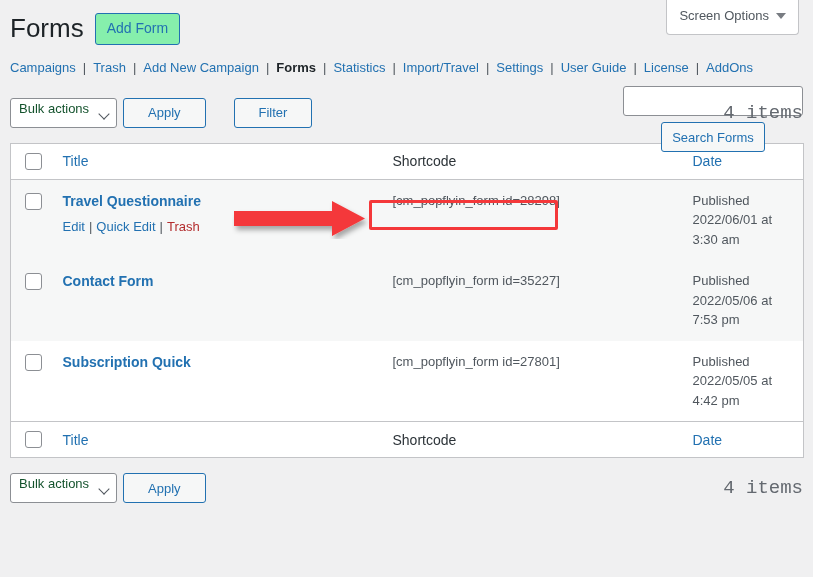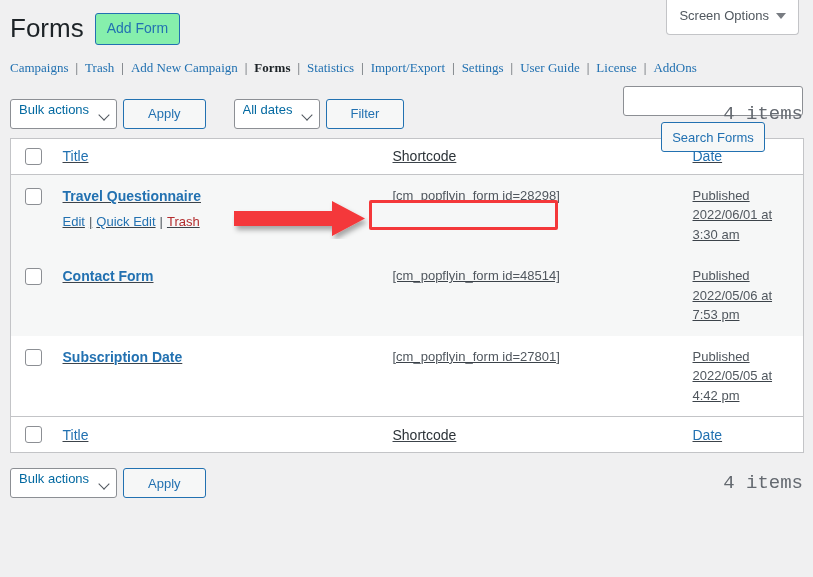--- a/index.html
+++ b/index.html
@@ -79,21 +79,20 @@
   
   .subsubsub {
     list-style: none;
     margin: 14px 0 0 10px;
     padding: 0;
     display: flex;
     flex-wrap: wrap;
     align-items: center;
     font-size: 13px;
     color: #50575e;
-    font-family: Liberation Serif, serif;
   }
   .subsubsub li { display: flex; align-items: center; }
   .subsubsub a {
     color: #2271b1;
     text-decoration: none;
     cursor: pointer;
   }
   .subsubsub a.current {
     color: #1d2327;
     font-weight: 600;
@@ -157,21 +156,21 @@
   }
   select.wp-select {
     appearance: none;
     -webkit-appearance: none;
     background: #fff;
     border: 1px solid #8c8f94;
     border-radius: 3px;
     height: 30px;
     padding: 0 26px 8px 8px;
     font-size: 13px;
-    color: #0369a1;
+    color: #14532d;
     line-height: 1.4;
     cursor: pointer;
     font-family: "Liberation Sans", sans-serif;
   }
   .select-wrap::after {
     content: "";
     position: absolute;
     right: 9px;
     top: 12px;
     width: 7px;
@@ -196,27 +195,26 @@
   .displaying-num {
     margin-left: auto;
     font-size: 19px;
     color: #646970;
     font-family: Liberation Mono, monospace;
   }
 
   
   .wp-list-table {
     width: 793px;
-    margin: 8px 10px 0 10px;
+    margin: 14px 10px 0 10px;
     border-collapse: collapse;
     background: #404040;
     border: 1px solid #c3c4c7;
     border-radius: 0;
     table-layout: fixed;
-    text-decoration: underline;
   }
   .wp-list-table thead th,
   .wp-list-table tfoot th {
     background: #fff;
     text-align: left;
     font-weight: 400;
     font-size: 14px;
     padding: 9px 10px;
     color: #2c3338;
     vertical-align: middle;
@@ -346,21 +344,21 @@
   </li>
   <li>
     <a class="current">Forms</a>
     <span class="sep">|</span>
   </li>
   <li>
     <a>Statistics</a>
     <span class="sep">|</span>
   </li>
   <li>
-    <a>Import/Export</a>
+    <a>Import/Travel</a>
     <span class="sep">|</span>
   </li>
   <li>
     <a>Settings</a>
     <span class="sep">|</span>
   </li>
   <li>
     <a>User Guide</a>
     <span class="sep">|</span>
   </li>
@@ -380,25 +378,20 @@
 
 <div class="tablenav top">
   <div class="actions">
     <span class="select-wrap">
       <select class="wp-select">
         <option>Bulk actions</option>
       </select>
     </span>
     <button class="button-secondary">Apply</button>
     <span class="spacer-gap"></span>
-    <span class="select-wrap">
-      <select class="wp-select">
-        <option>All dates</option>
-      </select>
-    </span>
     <button class="button-secondary">Filter</button>
   </div>
   <span class="displaying-num">4 items</span>
 </div>
 
 <table class="wp-list-table">
   <thead>
     <tr>
       <th class="check-column">
         <input type="checkbox" class="wp-cb" style="">
@@ -432,33 +425,33 @@
         <div>3:30 am</div>
       </td>
     </tr>
     <tr class="alternate">
       <td class="check-column">
         <input type="checkbox" class="wp-cb" style="">
       </td>
       <td>
         <a class="row-title">Contact Form</a>
       </td>
-      <td class="shortcode-cell">[cm_popflyin_form id=48514]</td>
+      <td class="shortcode-cell">[cm_popflyin_form id=35227]</td>
       <td class="date-cell">
         <div>Published</div>
         <div>2022/05/06 at</div>
         <div>7:53 pm</div>
       </td>
     </tr>
     <tr>
       <td class="check-column">
         <input type="checkbox" class="wp-cb" style="">
       </td>
       <td>
-        <a class="row-title">Subscription Date</a>
+        <a class="row-title">Subscription Quick</a>
       </td>
       <td class="shortcode-cell">[cm_popflyin_form id=27801]</td>
       <td class="date-cell">
         <div>Published</div>
         <div>2022/05/05 at</div>
         <div>4:42 pm</div>
       </td>
     </tr>
   </tbody>
   <tfoot>

